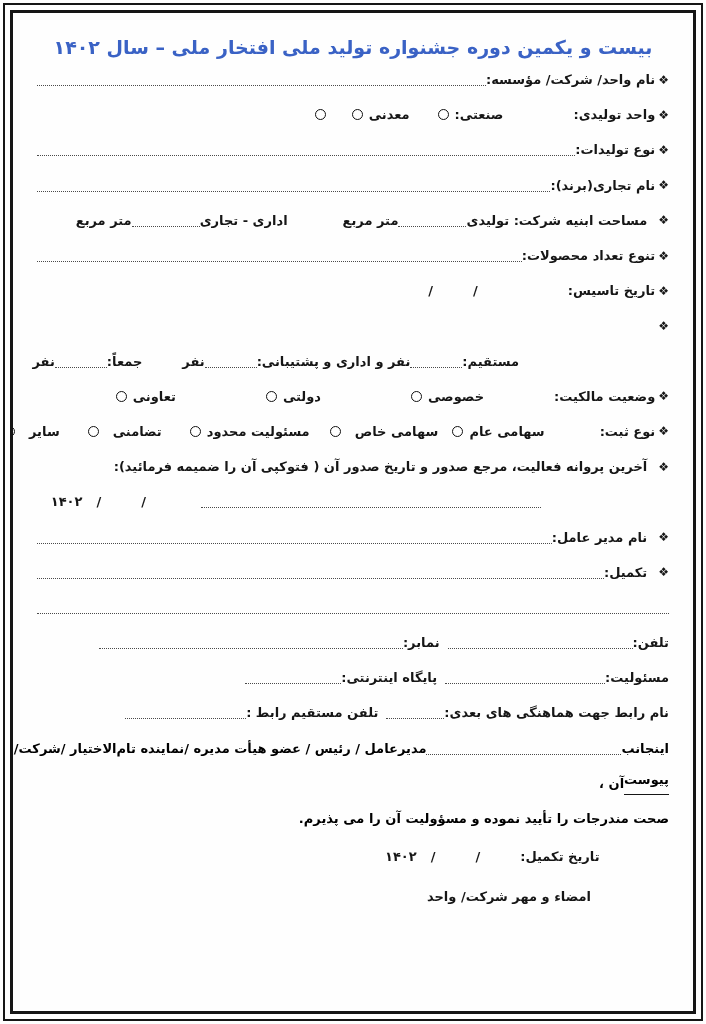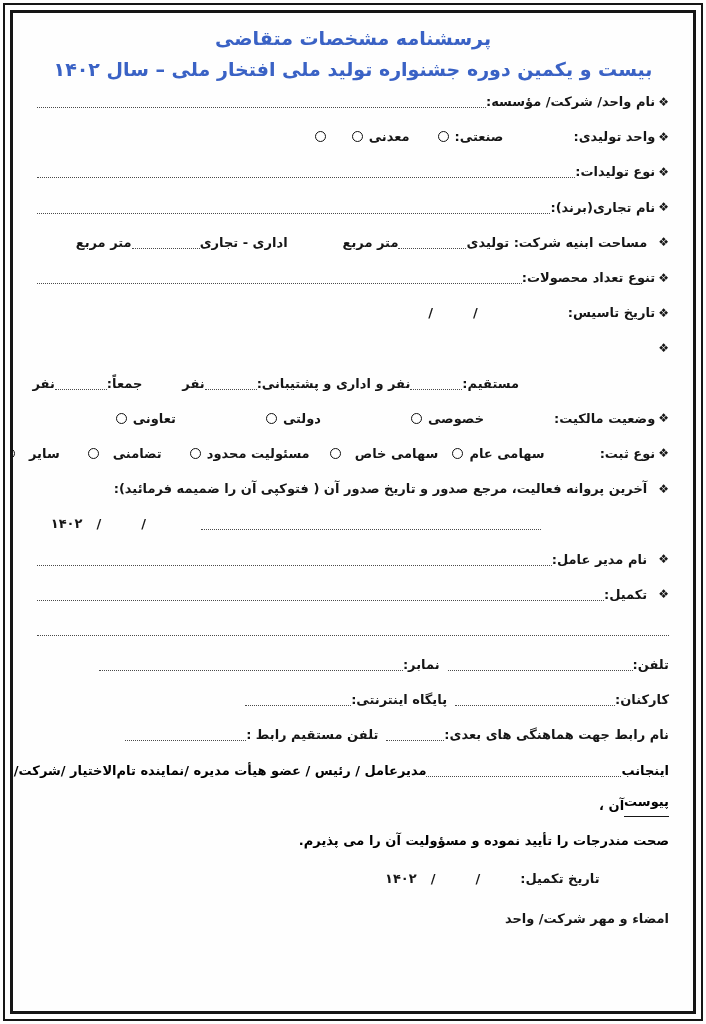--- a/index.html
+++ b/index.html
@@ -7,46 +7,45 @@
   body { font-family:"DejaVu Sans", sans-serif; }
   .page {
     width:706px; height:1024px; background:#fefefe; margin:0 auto;
     padding:3px; direction:rtl;
   }
   .frame-outer { border:2px solid #151515; height:100%; padding:5px; }
   .frame-inner { border:3px solid #151515; height:100%; padding:8px 24px 6px 24px;
     display:flex; flex-direction:column; overflow:hidden; }
   .title { text-align:center; font-weight:bold; font-size:19px; letter-spacing:0; }
   .t1 { margin-top:6px; }
-  .t2 { margin-top:9px; margin-bottom:4px; }
+  .t2 { margin-top:15px; margin-bottom:4px; }
   .row { display:flex; align-items:center; height:35.2px; font-size:13px;
     font-weight:bold; color:#161616; white-space:nowrap; }
   .row > * { flex-shrink:0; }
   .bullet { font-size:12px; margin-left:3px; line-height:1; }
   .lead { flex:1 1 auto; border-bottom:1.6px dotted #4a4a4a; height:13px; min-width:20px; }
   .lead-fix { flex:0 0 auto; border-bottom:1.6px dotted #4a4a4a; height:13px; }
   .radio { display:inline-block; width:11px; height:11px; border:1.6px solid #111;
     border-radius:50%; background:#fff; margin-right:6px; }
   .g8{width:8px}.g14{width:14px}.g20{width:20px}.g28{width:28px}
   .g40{width:40px}.g55{width:55px}.g70{width:70px}.g90{width:90px}
   .para { display:flex; align-items:center; height:35.2px; font-size:13px;
     font-weight:bold; white-space:nowrap; }
   .plain { font-size:13px; font-weight:bold; height:35.2px; display:flex; align-items:center; }
   .uline { border-bottom:1.6px solid #161616; padding-bottom:7px; }
   .footer-date { padding-left:348px; justify-content:flex-end; height:40px; }
-  .footer-sign { padding-left:312px; justify-content:flex-start; height:40px; }
+  .footer-sign { padding-left:312px; justify-content:center; height:40px; }
 </style>
 </head>
 <body>
 
 <div class="page">
  <div class="frame-outer">
   <div class="frame-inner">
 
-    <div class="title t1" style="color: rgb(58, 98, 197);">پرسشنامه مشخصات متقاضی</div>
     <div class="title t2" style="color: rgb(58, 98, 197);">بیست و یکمین دوره جشنواره تولید ملی افتخار ملی  – سال ۱۴۰۲</div>
 
     <div class="row">
       <span class="bullet">❖</span>
       <span>نام واحد/ شرکت/ مؤسسه:</span>
       <span class="lead"></span>
     </div>
 
     <div class="row">
       <span class="bullet">❖</span>
@@ -190,21 +189,21 @@
 
     <div class="row">
       <span>تلفن:</span>
       <span class="lead-fix" style="width:185px"></span>
       <span class="g8"></span>
       <span>نمابر:</span>
       <span class="lead" style="margin-left:62px"></span>
     </div>
 
     <div class="row">
-      <span>کارکنان:</span>
+      <span>مسئولیت:</span>
       <span class="lead-fix" style="width:160px"></span>
       <span class="g8"></span>
       <span>پایگاه اینترنتی:</span>
       <span class="lead" style="margin-left:208px"></span>
     </div>
 
     <div class="row">
       <span>نام رابط جهت هماهنگی های بعدی:</span>
       <span class="lead-fix" style="width:58px"></span>
       <span class="g8"></span>

